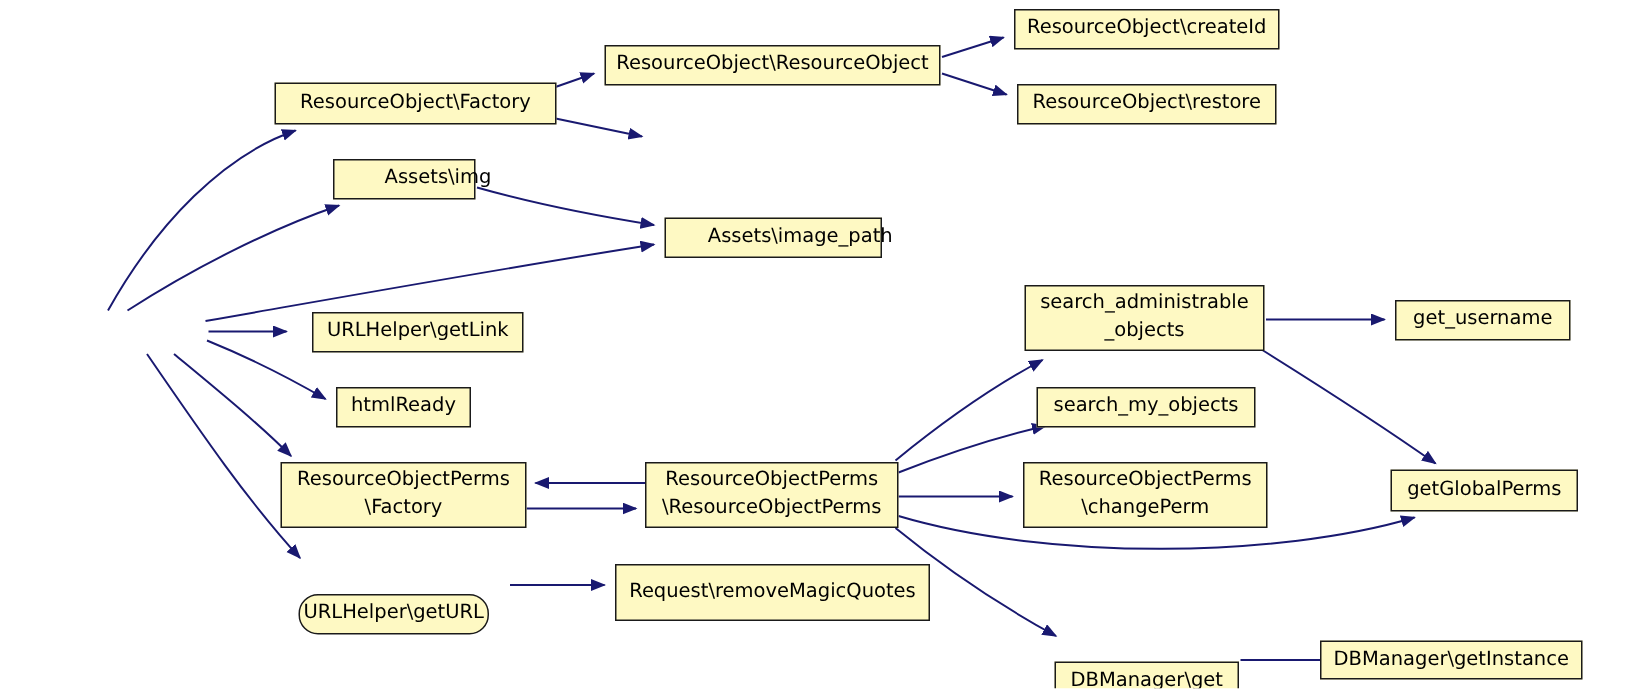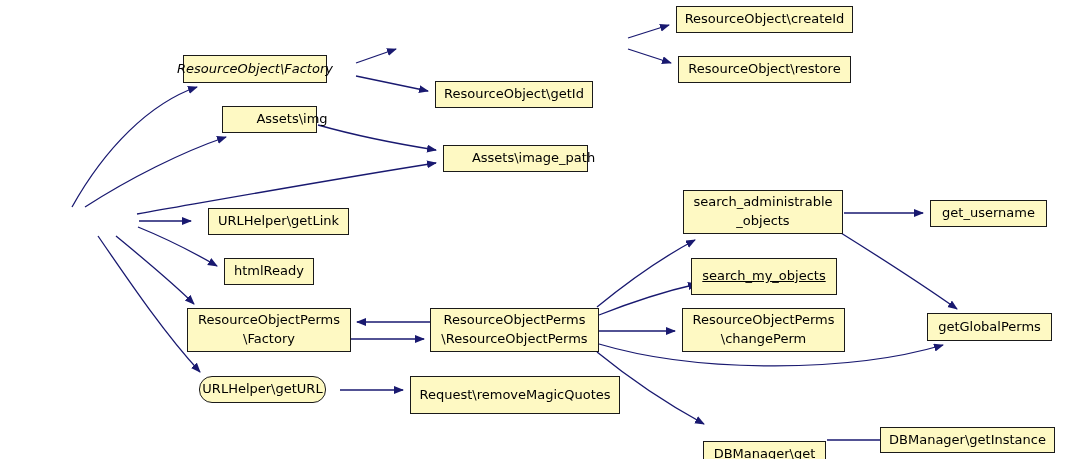--- a/index.html
+++ b/index.html
@@ -76,37 +76,37 @@
     <path class="edge" d="M599,315 C632,302 666,291 697,284" marker-end="url(#arrow)"></path>
     <path class="edge" d="M599,331 L675,331" marker-end="url(#arrow)"></path>
     <path class="edge" d="M599,344 C700,374 852,372 943,345" marker-end="url(#arrow)"></path>
     <path class="edge" d="M597,352 C635,383 671,406 704,424" marker-end="url(#arrow)"></path>
     <path class="edge" d="M340,390 L403,390" marker-end="url(#arrow)"></path>
     <path class="edge" d="M844,213 L923,213" marker-end="url(#arrow)"></path>
     <path class="edge" d="M841,233 C881,258 923,285 957,309" marker-end="url(#arrow)"></path>
     <path class="edge" d="M827,440 L893,440" marker-end="url(#arrow)"></path>
   </svg>
 
-  <div class="node" style="left:183px; top:55px;  width:144px; height:28px;font-style:italic;">ResourceObject\Factory</div>
+  <div class="node" style="left:183px; top:55px;  width:188px; height:28px;">ResourceObject\Factory</div>
+  <div class="node" style="left:403px; top:30px;  width:224px; height:27px;">ResourceObject\ResourceObject</div>
   <div class="node" style="left:676px; top:6px;   width:177px; height:27px;">ResourceObject\createId</div>
   <div class="node" style="left:678px; top:56px;  width:173px; height:27px;">ResourceObject\restore</div>
-  <div class="node" style="left:435px; top:81px;  width:158px; height:27px;">ResourceObject\getId</div>
   <div class="node" style="left:222px; top:106px; width:95px;  height:27px;padding-left:45px;">Assets\img</div>
   <div class="node" style="left:443px; top:145px; width:145px; height:27px;padding-left:36px;">Assets\image_path</div>
   <div class="node" style="left:208px; top:208px; width:141px; height:27px;">URLHelper\getLink</div>
   <div class="node" style="left:224px; top:258px; width:90px;  height:27px;">htmlReady</div>
   <div class="node" style="left:187px; top:308px; width:164px; height:44px;">ResourceObjectPerms
 \Factory</div>
   <div class="node" style="left:430px; top:308px; width:169px; height:44px;">ResourceObjectPerms
 \ResourceObjectPerms</div>
-  <div class="node" style="left:199px; top:376px; width:127px; height:27px;border-radius:13px;">URLHelper\getURL</div>
+  <div class="node" style="left:199px; top:396px; width:127px; height:27px;border-radius:13px;">URLHelper\getURL</div>
   <div class="node" style="left:410px; top:376px; width:210px; height:38px;">Request\removeMagicQuotes</div>
   <div class="node" style="left:683px; top:190px; width:160px; height:44px;">search_administrable
 _objects</div>
   <div class="node" style="left:930px; top:200px; width:117px; height:27px;">get_username</div>
-  <div class="node" style="left:691px; top:258px; width:146px; height:37px;text-decoration:underline;">search_my_objects</div>
+  <div class="node" style="left:691px; top:258px; width:146px; height:27px;">search_my_objects</div>
   <div class="node" style="left:682px; top:308px; width:163px; height:44px;">ResourceObjectPerms
 \changePerm</div>
   <div class="node" style="left:927px; top:313px; width:125px; height:28px;">getGlobalPerms</div>
   <div class="node" style="left:703px; top:441px; width:123px; height:26px;">DBManager\get</div>
   <div class="node" style="left:880px; top:427px; width:175px; height:26px;">DBManager\getInstance</div>
 
 </div>
 
 </body></html>

